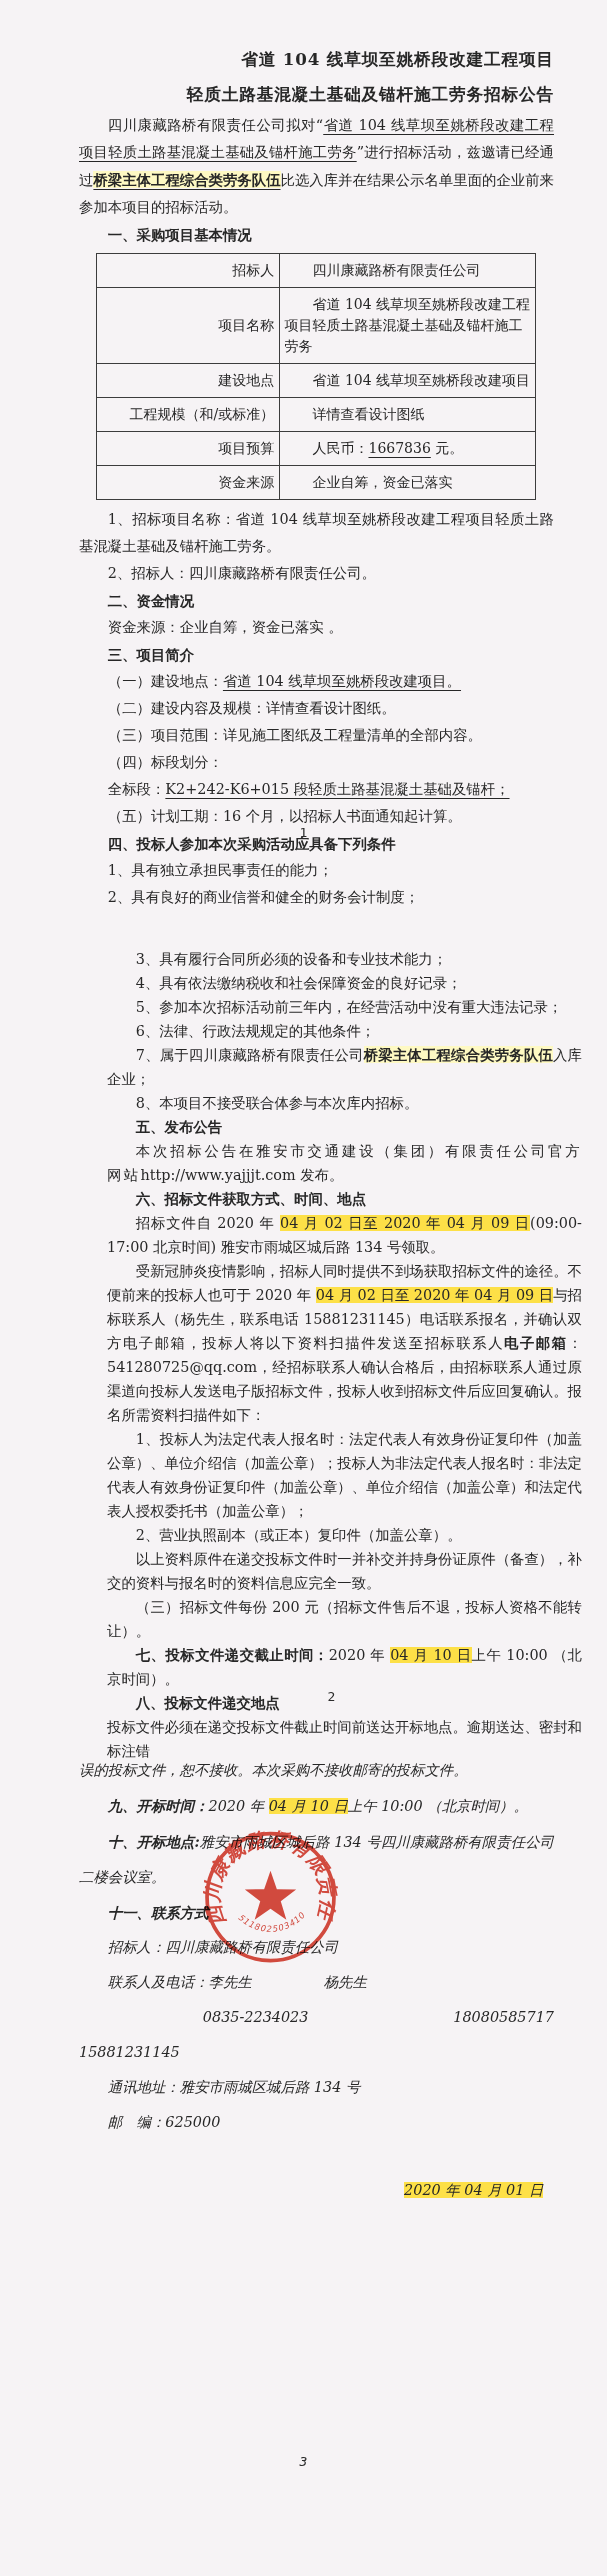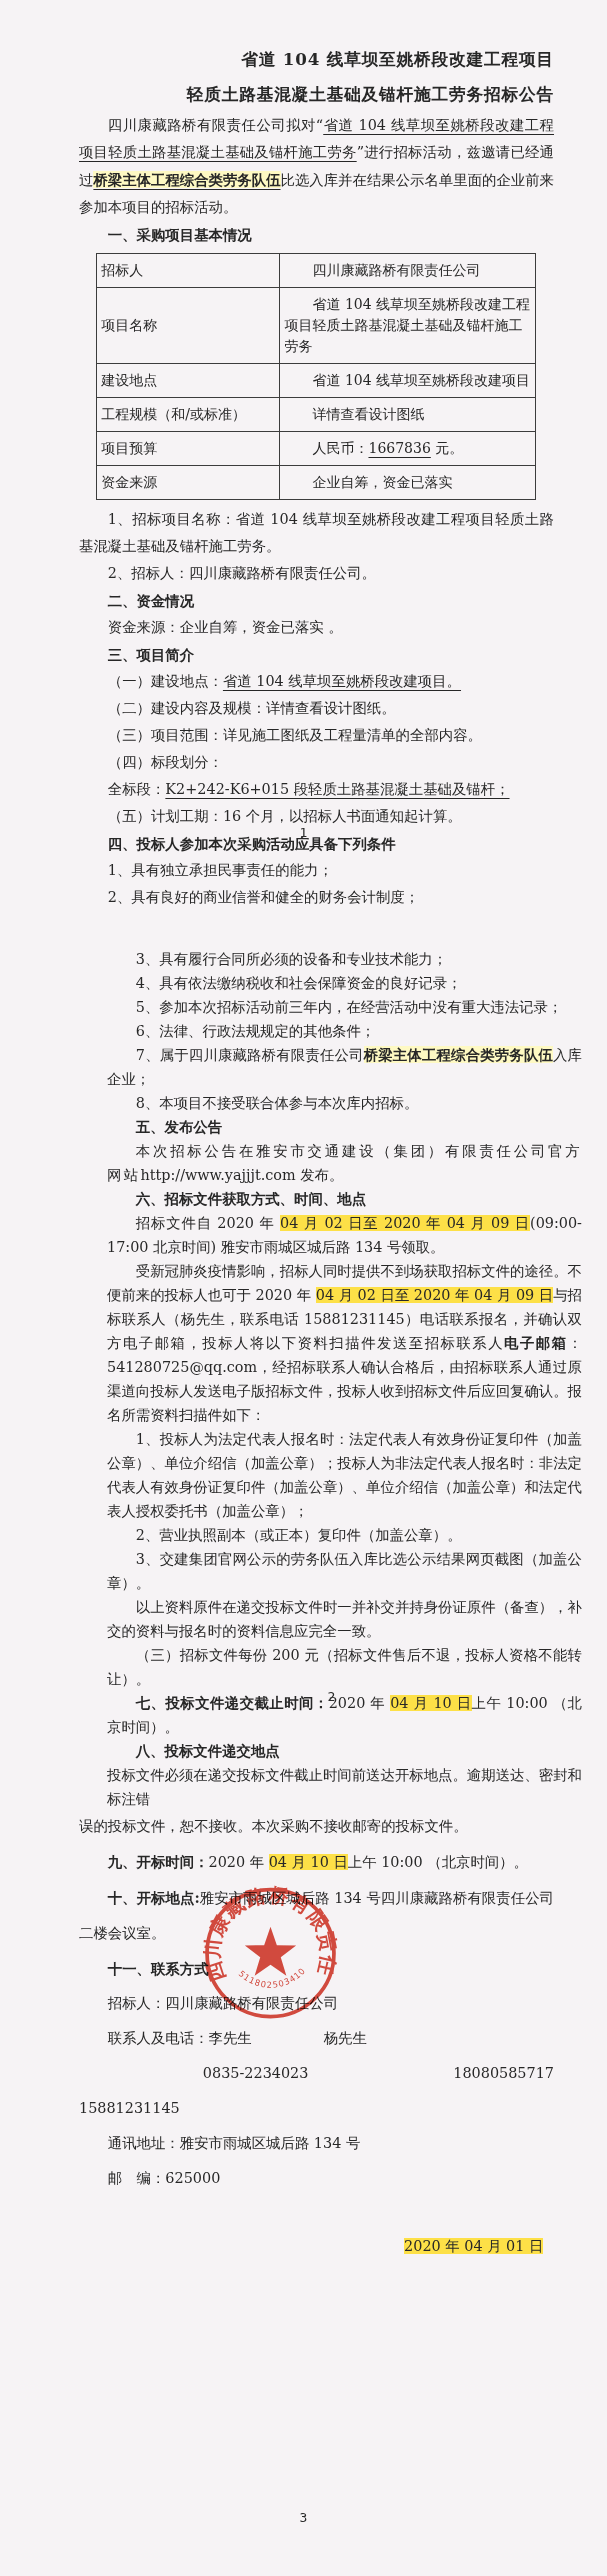--- a/index.html
+++ b/index.html
@@ -7,40 +7,40 @@
     width:607px;height:2576px;
     background:#f6f3f5;
     font-family:"DejaVu Serif","Liberation Serif",serif;
     color:#272727;
     position:relative;
   }
   .doc{position:absolute;top:0;left:0;width:607px;height:2576px;overflow:hidden;}
   section.page{position:absolute;left:0;width:607px;box-sizing:border-box;}
   #page1{top:0;height:857px;padding:42px 53px 0 79px;}
   #page2{top:857px;height:873px;padding:90px 53px 0 79px;margin-left:28px;}
-  #page3{top:1730px;height:846px;padding:79px 53px 0 79px;}
+  #page3{top:1674px;height:846px;padding:79px 53px 0 79px;font-style:italic;}
 
   h1.title{font-size:16.7px;font-weight:700;text-align:right;line-height:35px;margin:0;letter-spacing:0.8px;}
   h2.hd{font-size:14.4px;font-weight:700;margin:0;text-indent:2em;}
   p{font-size:14.4px;margin:0;text-indent:2em;text-align:justify;}
   #page1 p,#page1 h2.hd{line-height:27px;}
   #page2 p,#page2 h2.hd{line-height:24px;}
   #page3 p,#page3 h2.hd{line-height:35px;}
   .noind{text-indent:0;}
   .b{font-weight:700;}
   .u{text-decoration:underline;text-underline-offset:3.8px;text-decoration-thickness:0.8px;}
   .hl{background:#fde047;}
   .mark{background:#fef9c3;font-weight:700;}
   .spread{letter-spacing:2.3px;}
   .phones{text-indent:8.6em;}
   .dateline{text-align:right;text-indent:0;margin-top:33px;padding-right:10.6px;}
 
   table.info{border-collapse:collapse;margin:5.3px 0 6px 16.7px;width:440px;table-layout:fixed;}
   table.info td{border:0.9px solid #3c3c3c;font-size:14px;line-height:21px;padding:6px 4.6px;vertical-align:middle;}
-  td.lbl{width:173px;padding-left:26px;}
+  td.lbl{width:173px;padding-left:26px;text-align:right;}
   td.val{padding-left:7.6px;text-indent:2em;}
 
   .pagenum{position:absolute;left:0;width:100%;text-align:center;font-size:13px;color:#2c2c2c;font-family:"DejaVu Sans Mono","Liberation Mono",monospace;}
   #page1 .pagenum{top:825px;}
   #page2 .pagenum{top:832px;}
   #page3 .pagenum{top:780px;}
 
   .seal{position:absolute;left:203px;top:155px;width:135px;height:135px;opacity:.9;mix-blend-mode:multiply;pointer-events:none;}
 </style>
 </head>
@@ -117,21 +117,20 @@
     <h2 class="hd">五、发布公告</h2>
     <p><span class="spread">本次招标公告在雅安市交通建设（集团）有限责任公司官方网站</span><span>http://www.yajjjt.com 发布。</span></p>
 
     <h2 class="hd">六、招标文件获取方式、时间、地点</h2>
     <p><span>招标文件自 2020 年 </span><span class="hl">04 月 02 日至 2020 年 04 月 09 日</span><span>(09:00-17:00 北京时间) 雅安市雨城区城后路 134 号领取。</span></p>
 
     <p><span>受新冠肺炎疫情影响，招标人同时提供不到场获取招标文件的途径。不便前来的投标人也可于 2020 年 </span><span class="hl">04 月 02 日至 2020 年 04 月 09 日</span><span>与招标联系人（杨先生，联系电话 15881231145）电话联系报名，并确认双方电子邮箱，投标人将以下资料扫描件发送至招标联系人</span><span class="b">电子邮箱</span><span>：541280725@qq.com，经招标联系人确认合格后，由招标联系人通过原渠道向投标人发送电子版招标文件，投标人收到招标文件后应回复确认。报名所需资料扫描件如下：</span></p>
 
     <p>1、投标人为法定代表人报名时：法定代表人有效身份证复印件（加盖公章）、单位介绍信（加盖公章）；投标人为非法定代表人报名时：非法定代表人有效身份证复印件（加盖公章）、单位介绍信（加盖公章）和法定代表人授权委托书（加盖公章）；</p>
     <p>2、营业执照副本（或正本）复印件（加盖公章）。</p>
-    <p>3、交建集团官网公示的劳务队伍入库比选公示结果网页截图（加盖公章）。</p>
     <p>以上资料原件在递交投标文件时一并补交并持身份证原件（备查），补交的资料与报名时的资料信息应完全一致。</p>
     <p>（三）招标文件每份 200 元（招标文件售后不退，投标人资格不能转让）。</p>
 
     <p><span class="b">七、投标文件递交截止时间：</span><span>2020 年 </span><span class="hl">04 月 10 日</span><span>上午 10:00 （北京时间）。</span></p>
 
     <h2 class="hd">八、投标文件递交地点</h2>
     <p class="noind">投标文件必须在递交投标文件截止时间前送达开标地点。逾期送达、密封和标注错</p>
 
     <div class="pagenum">2</div>
   </section>

